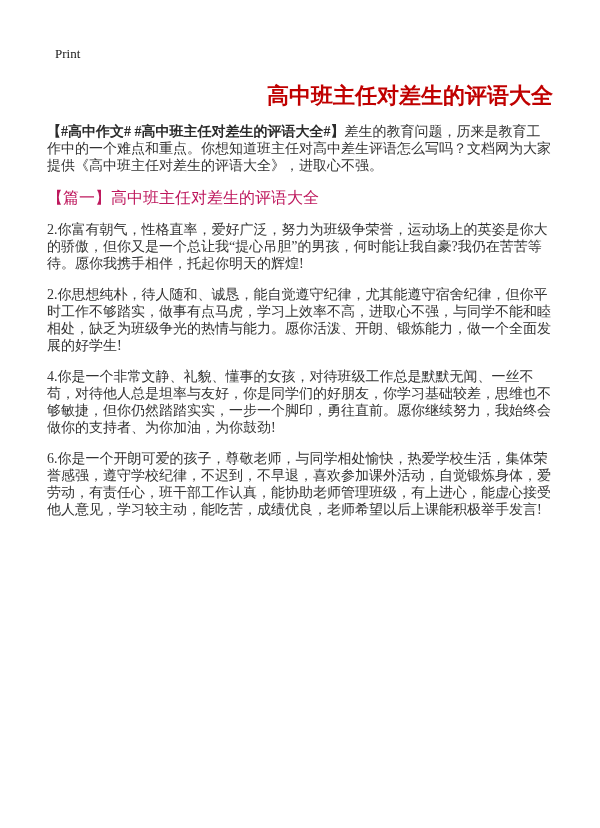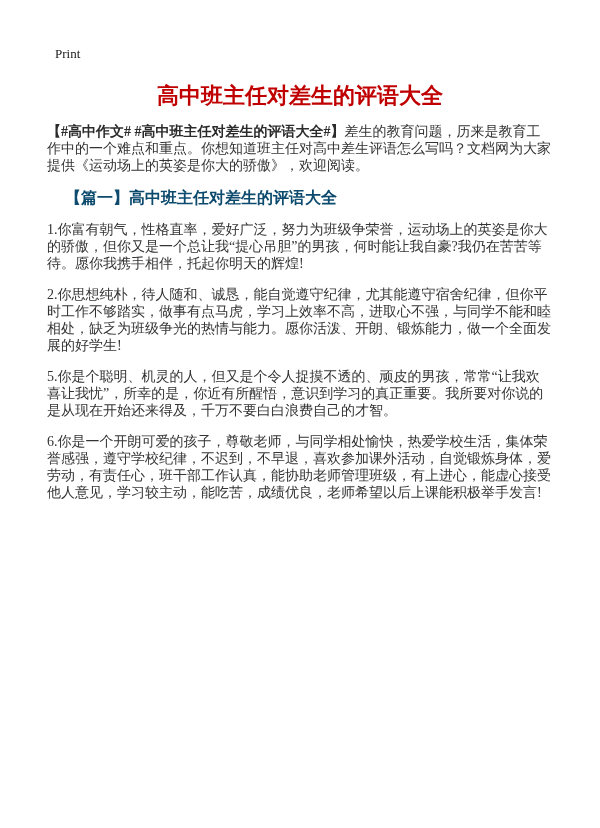--- a/index.html
+++ b/index.html
@@ -21,59 +21,59 @@
     display: inline-block;
     margin-left: 8px;
     font-size: 13px;
     line-height: 15px;
     color: #1a1a1a;
     font-family: "Liberation Serif", "DejaVu Serif", serif;
     cursor: pointer;
   }
   .doc-title {
     margin: 20px 0 0 0;
-    text-align: center;
+    text-align: right;
     font-size: 22px;
     line-height: 28px;
     font-weight: 700;
     color: #c00000;
     font-family: "Liberation Serif", "DejaVu Serif", serif;
   }
   .para {
     margin: 14px 0 0 0;
     font-size: 14px;
     line-height: 17px;
     color: #333333;
     text-align: left;
     word-break: break-all;
   }
   .intro-para { margin-top: 13px; }
   .intro-para .hashtags { font-weight: 700; color: #2b2b2b; }
   .section-heading {
-    margin: 15px 0 0 18px;
+    margin: 15px 0 0 0;
     font-size: 16px;
     line-height: 18px;
-    font-weight: 700;
-    color: #0c4a6e;
+    font-weight: 400;
+    color: #be185d;
     font-family: "Liberation Serif", "DejaVu Serif", serif;
   }
 </style>
 </head>
 <body>
 
 <div class="page">
 
   <div class="print-label">Print</div>
 
   <h1 class="doc-title">高中班主任对差生的评语大全</h1>
 
   <p class="para intro-para">
-    <strong class="hashtags">【#高中作文# #高中班主任对差生的评语大全#】</strong><span>差生的教育问题，历来是教育工作中的一个难点和重点。你想知道班主任对高中差生评语怎么写吗？文档网为大家提供《运动场上的英姿是你大的骄傲》，欢迎阅读。</span>
+    <strong class="hashtags">【#高中作文# #高中班主任对差生的评语大全#】</strong><span>差生的教育问题，历来是教育工作中的一个难点和重点。你想知道班主任对高中差生评语怎么写吗？文档网为大家提供《高中班主任对差生的评语大全》，进取心不强。</span>
   </p>
 
   <h2 class="section-heading">【篇一】高中班主任对差生的评语大全</h2>
 
-  <p class="para">1.你富有朝气，性格直率，爱好广泛，努力为班级争荣誉，运动场上的英姿是你大的骄傲，但你又是一个总让我“提心吊胆”的男孩，何时能让我自豪?我仍在苦苦等待。愿你我携手相伴，托起你明天的辉煌!</p>
+  <p class="para">2.你富有朝气，性格直率，爱好广泛，努力为班级争荣誉，运动场上的英姿是你大的骄傲，但你又是一个总让我“提心吊胆”的男孩，何时能让我自豪?我仍在苦苦等待。愿你我携手相伴，托起你明天的辉煌!</p>
   <p class="para">2.你思想纯朴，待人随和、诚恳，能自觉遵守纪律，尤其能遵守宿舍纪律，但你平时工作不够踏实，做事有点马虎，学习上效率不高，进取心不强，与同学不能和睦相处，缺乏为班级争光的热情与能力。愿你活泼、开朗、锻炼能力，做一个全面发展的好学生!</p>
-  <p class="para">5.你是个聪明、机灵的人，但又是个令人捉摸不透的、顽皮的男孩，常常“让我欢喜让我忧”，所幸的是，你近有所醒悟，意识到学习的真正重要。我所要对你说的是从现在开始还来得及，千万不要白白浪费自己的才智。</p>
+  <p class="para">4.你是一个非常文静、礼貌、懂事的女孩，对待班级工作总是默默无闻、一丝不苟，对待他人总是坦率与友好，你是同学们的好朋友，你学习基础较差，思维也不够敏捷，但你仍然踏踏实实，一步一个脚印，勇往直前。愿你继续努力，我始终会做你的支持者、为你加油，为你鼓劲!</p>
   <p class="para">6.你是一个开朗可爱的孩子，尊敬老师，与同学相处愉快，热爱学校生活，集体荣誉感强，遵守学校纪律，不迟到，不早退，喜欢参加课外活动，自觉锻炼身体，爱劳动，有责任心，班干部工作认真，能协助老师管理班级，有上进心，能虚心接受他人意见，学习较主动，能吃苦，成绩优良，老师希望以后上课能积极举手发言!</p>
 
 </div>
 
 </body></html>

